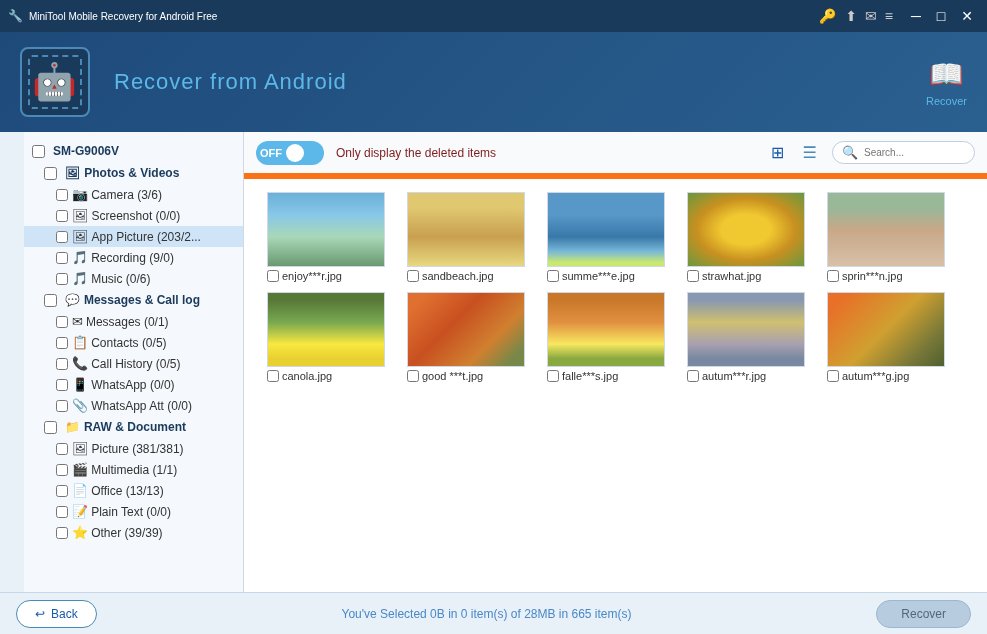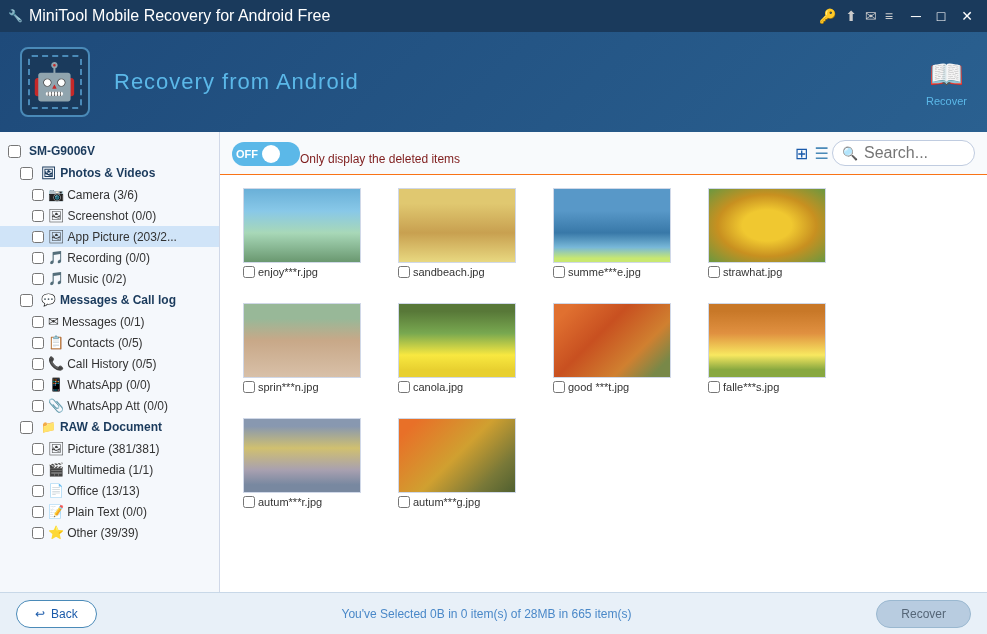--- a/index.html
+++ b/index.html
@@ -8,21 +8,21 @@
     
     .title-bar {
       background: #1a3a5c;
       height: 32px;
       display: flex;
       align-items: center;
       padding: 0 8px;
       color: white;
       user-select: none;
     }
-    .title-bar-text { font-size: 16px; flex: 1; }
+    .title-bar-text { font-size: 10px; flex: 1; }
     .title-bar-controls { display: flex; gap: 4px; }
     .title-bar-btn { color: white; background: none; border: none; cursor: pointer; font-size: 14px; padding: 2px 6px; }
     .title-bar-icons { display: flex; align-items: center; gap: 8px; margin-right: 12px; }
     .title-icon { color: #ccc; font-size: 14px; }
 
     
     .header {
       background: linear-gradient(135deg, #1e4a7a, #2a6090);
       height: 100px;
       display: flex;
@@ -68,20 +68,21 @@
       cursor: pointer;
       font-size: 11px;
     }
     .tutorial-btn-icon { font-size: 28px; margin-bottom: 4px; }
 
     
     .main {
       display: flex;
       height: calc(634px - 32px - 100px - 42px);
       background: #f0f4f8;
+      margin-left: 24px;
     }
 
     
     .sidebar {
       width: 220px;
       background: #f5f8fc;
       border-right: 1px solid #d0d8e8;
       overflow-y: auto;
       padding: 8px 0;
     }
@@ -106,24 +107,25 @@
       flex: 1;
       display: flex;
       flex-direction: column;
       background: #fff;
       overflow: hidden;
     }
 
     
     .toolbar {
       display: flex;
-      align-items: flex-end;
+      align-items: center;
       padding: 8px 12px;
-      border-bottom: 1px solid #f97316;
+      border-bottom: 6px solid #f97316;
       background: #f8fafc;
+      gap: 12px;
     }
     .toggle-switch {
       display: flex;
       align-items: center;
       background: #5bb8e8;
       border-radius: 12px;
       padding: 2px 4px;
       cursor: pointer;
       gap: 4px;
       width: 68px;
@@ -146,34 +148,34 @@
     .search-box {
       display: flex;
       align-items: center;
       border: 1px solid #c0cce0;
       border-radius: 14px;
       padding: 3px 10px;
       background: white;
       gap: 5px;
     }
     .search-box input {
-      border: none; outline: none; font-size: 16px; color: #999; width: 100px;
+      border: none; outline: none; font-size: 10px; color: #999; width: 100px;
       background: transparent;
     }
     .search-icon { color: #999; font-size: 13px; }
 
     
     .image-grid {
       flex: 1;
       overflow-y: auto;
       padding: 8px 12px;
       display: flex;
       flex-wrap: wrap;
       align-content: flex-start;
-      gap: 15px;
+      gap: 0;
     }
     .img-item {
       width: 130px;
       margin: 5px;
       display: flex;
       flex-direction: column;
       align-items: center;
     }
     .img-thumb {
       width: 118px;
@@ -256,21 +258,21 @@
     <button class="title-bar-btn">─</button>
     <button class="title-bar-btn">□</button>
     <button class="title-bar-btn">✕</button>
   </div>
 </div>
 
 <div class="header">
   <div class="android-logo">
     <span class="android-icon">🤖</span>
   </div>
-  <span class="header-title">Recovery from Android</span>
+  <span class="header-title">Recover from Android</span>
   <div class="tutorial-btn">
     <span class="tutorial-btn-icon">📖</span>
     <span>Recover</span>
   </div>
 </div>
 
 <div class="main">
 
   <div class="sidebar">
     <div class="sidebar-section">
@@ -294,26 +296,26 @@
       <span>Screenshot (0/0)</span>
     </div>
     <div class="sidebar-item indent2 selected">
       <input type="checkbox" style="">
       <span class="icon-sm">🖼</span>
       <span>App Picture (203/2...</span>
     </div>
     <div class="sidebar-item indent2">
       <input type="checkbox" style="">
       <span class="icon-sm">🎵</span>
-      <span>Recording (0/0)</span>
+      <span>Recording (9/0)</span>
     </div>
     <div class="sidebar-item indent2">
       <input type="checkbox" style="">
       <span class="icon-sm">🎵</span>
-      <span>Music (0/2)</span>
+      <span>Music (0/6)</span>
     </div>
 
     <div class="sidebar-section indent1">
       <input type="checkbox" style="">
       <span>💬</span>
       <span>Messages &amp; Call log</span>
     </div>
     <div class="sidebar-item indent2">
       <input type="checkbox" style="">
       <span class="icon-sm">✉</span>

